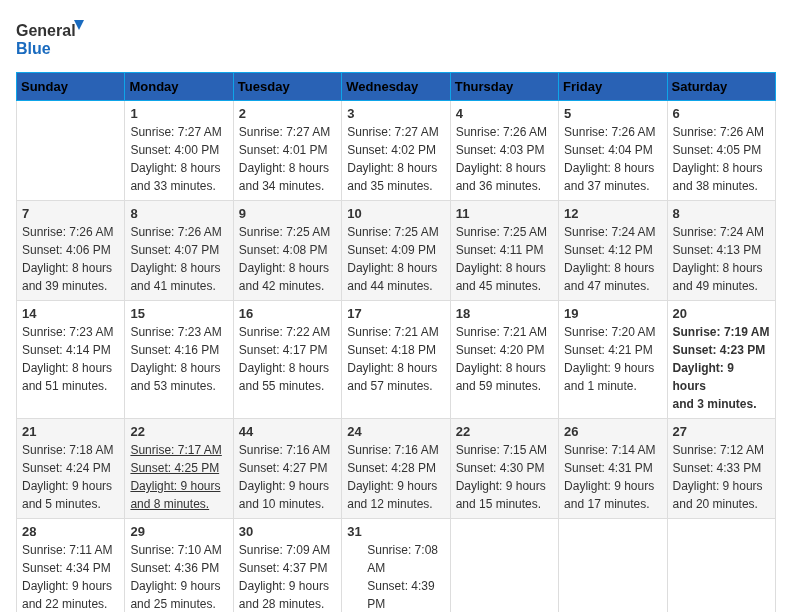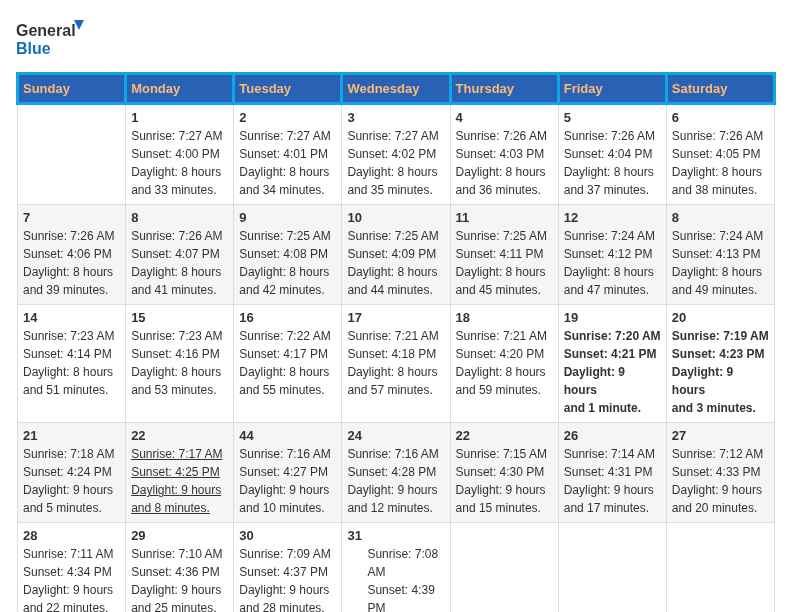--- a/index.html
+++ b/index.html
@@ -35,26 +35,26 @@
       color: #555;
       margin-top: 2px;
     }
     table {
       width: 100%;
       border-collapse: collapse;
       table-layout: fixed;
     }
     thead tr th {
       background-color: #2962b5;
-      color: #fdba74;
+      color: #000000;
       font-size: 13px;
       font-weight: bold;
       padding: 6px 4px;
       text-align: left;
-      border: 3px solid #0ea5e9;
+      border: 1px solid #0ea5e9;
     }
     tbody tr td {
       vertical-align: top;
       padding: 5px 5px;
       font-size: 10.5px;
       color: #333;
       border: 1px solid #ddd;
       height: 85px;
       background: #fff;
     }
@@ -233,21 +233,21 @@
         </td>
         <td>
           <span class="day-number">18</span>
           <div class="day-info" style="white-space: pre-line;">Sunrise: 7:21 AM
 Sunset: 4:20 PM
 Daylight: 8 hours
 and 59 minutes.</div>
         </td>
         <td>
           <span class="day-number">19</span>
-          <div class="day-info" style="white-space: pre-line; font-weight: bold;">Sunrise: 7:20 AM
+          <div class="day-info" style="white-space: pre-line;">Sunrise: 7:20 AM
 Sunset: 4:21 PM
 Daylight: 9 hours
 and 1 minute.</div>
         </td>
         <td>
           <span class="day-number">20</span>
           <div class="day-info" style="white-space: pre-line; font-weight: bold;">Sunrise: 7:19 AM
 Sunset: 4:23 PM
 Daylight: 9 hours
 and 3 minutes.</div>

